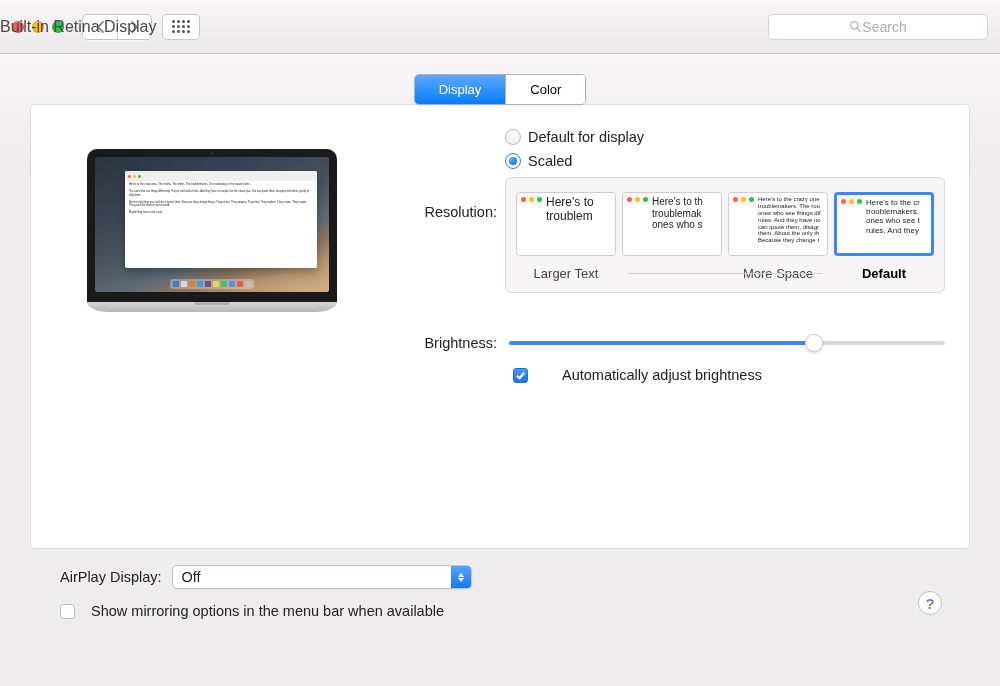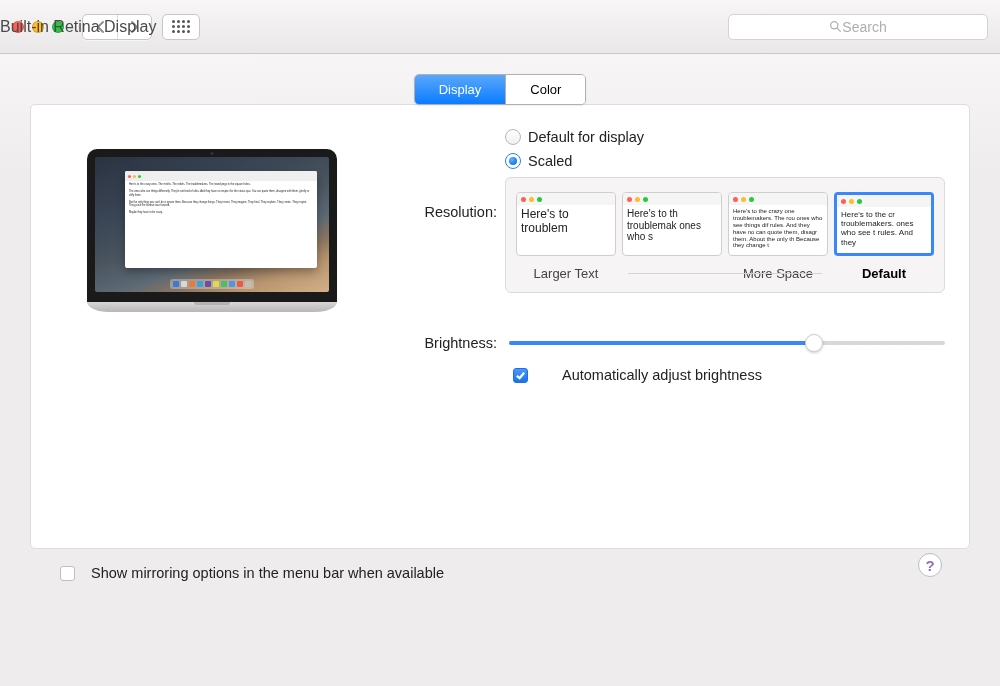--- a/index.html
+++ b/index.html
@@ -52,21 +52,21 @@
   .dots { display:grid; grid-template-columns: repeat(4,3px); grid-template-rows: repeat(3,3px); gap:2px; }
   .dots span { width:3px; height:3px; background:#555; border-radius:50%; }
 
   .window-title {
     position:absolute; left:0; right:0; text-align:left;
     font-size: 16px; color:#4a4a4a; pointer-events:none; font-weight:400;
   }
 
   .search-wrap { margin-left:auto; }
   .search {
-    width: 260px; height:26px; border:1px solid #d4d2d3; border-radius:5px;
+    width: 220px; height:26px; border:1px solid #d4d2d3; border-radius:5px;
     background:#fff; display:flex; align-items:center; justify-content:center;
     color:#aeaeae; gap:0; font-size:14px;
   }
   .search svg { width:13px; height:13px; fill:#aeaeae; }
 
   
   .main {
     padding: 20px 30px 0 30px;
     background: linear-gradient(#f7f5f6,#eeeced 120px,#eeeced);
     height: calc(100% - 54px);
@@ -136,21 +136,21 @@
   .res-box {
     border:1px solid #dcdadb; border-radius:6px; background:#f6f4f5;
     padding: 14px 10px 10px 10px; margin-top: 6px;
     display:flex; justify-content:space-between; gap:6px;
     position:relative;
   }
   .res-item { width:100px; text-align:center; font-size:13px; color:#444; cursor:default;}
   .res-item .thumb {
     height:64px; background:#fff; border:1px solid #cfcdce; border-radius:4px;
     overflow:hidden; margin-bottom:10px; position:relative;
-    display:flex; flex-direction:column;
+    display:flex; flex-direction:row;
   }
   .res-item.selected .thumb { border:3px solid #3a86ff; }
   .res-item.selected .cap { font-weight:600; color:#000;}
   .res-item .tb { height:12px; background:#f6f5f5; display:flex; align-items:center; padding-left:4px; gap:3px;}
   .res-item .tb span { width:5px; height:5px; border-radius:50%;}
   .res-item .tb span:nth-child(1){background:#ff5f57;}
   .res-item .tb span:nth-child(2){background:#febc2e;}
   .res-item .tb span:nth-child(3){background:#28c840;}
   .res-item .txt { padding:3px 4px; text-align:left; color:#222; overflow:hidden; line-height:1.15;}
   .fs-lg { font-size: 12px; }
@@ -397,20 +397,30 @@
           <svg viewBox="0 0 12 12">
               <polyline points="2,6.5 5,9 10,3"></polyline>
             </svg>
         </div>
         <span>Automatically adjust brightness</span>
       </div>
     </div>
   </div>
 
   <div class="bottom">
+    <div class="airplay-row">
+      <span>AirPlay Display:</span>
+      <div class="select">
+        <div class="sel-val">Off</div>
+        <div class="sel-btn">
+          <span class="up"></span>
+            <span class="dn"></span>
+        </div>
+      </div>
+    </div>
     <div class="mirror-row">
       <div class="check empty" id="mirror-check">
         
       </div>
       <span style="margin-left:8px">Show mirroring options in the menu bar when available</span>
     </div>
 
     <div class="help">
       <span>?</span>
     </div>

